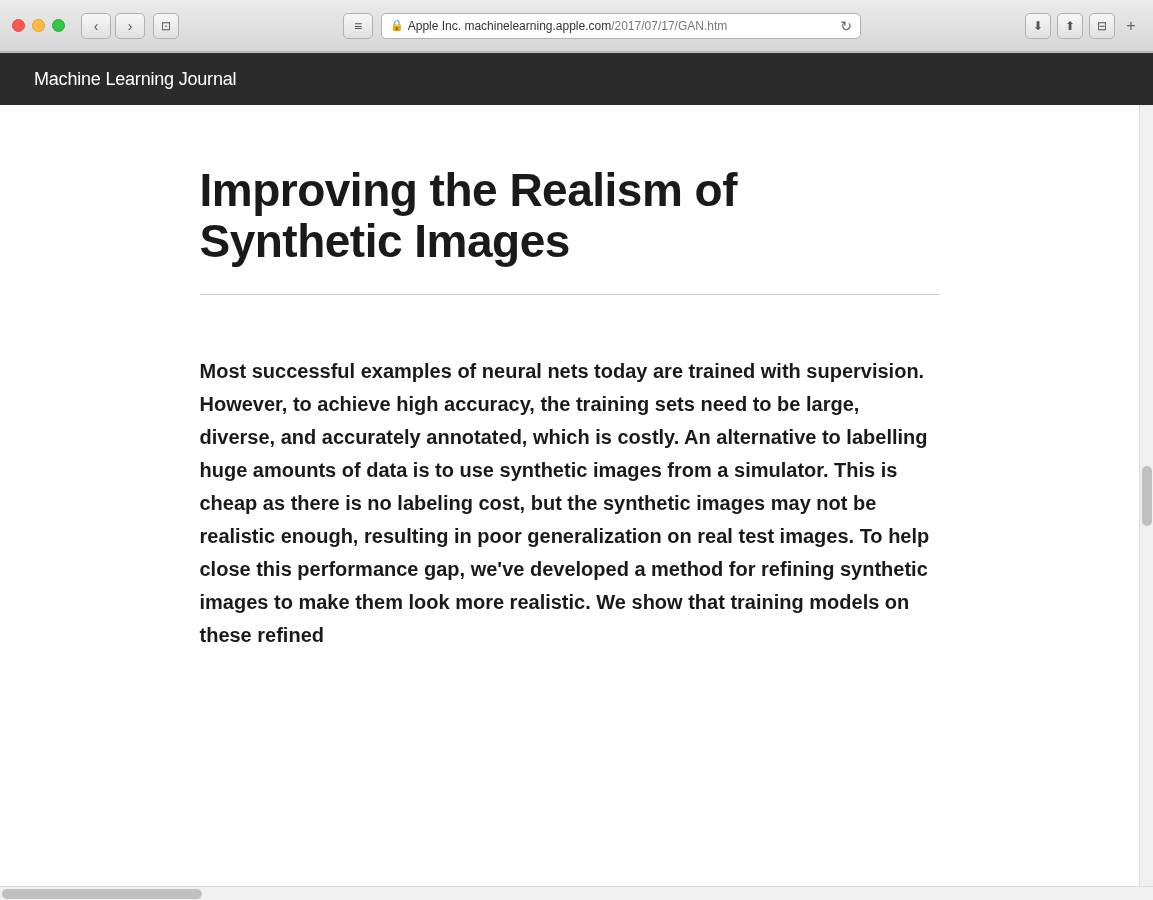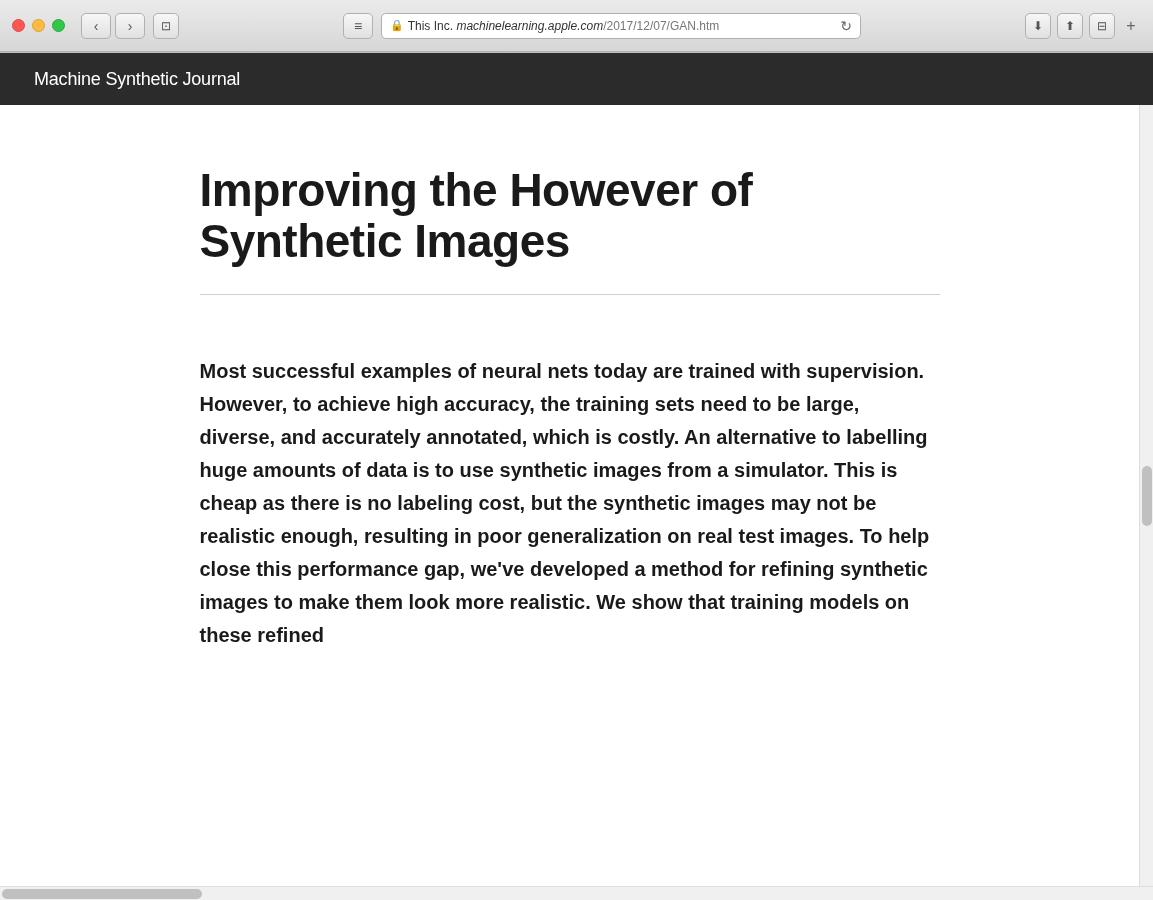--- a/index.html
+++ b/index.html
@@ -263,23 +263,23 @@
 
         <div style="display:flex; gap:4px;">
           <div class="nav-btn">
             <span>≡</span>
           </div>
         </div>
 
         <div class="address-bar">
           <span class="lock-icon">🔒</span>
           <span class="url-text">
-            <span>This Inc.</span>
+            <span>Apple Inc.</span>
             <span style="color:#888;"> </span>
-            <span style="color:#333;font-style:italic;">machinelearning.apple.com</span><span style="color:#777;">/2017/12/07/GAN.htm</span>
+            <span style="color:#333;">machinelearning.apple.com</span><span style="color:#777;">/2017/07/17/GAN.htm</span>
           </span>
           <span class="refresh-btn">↻</span>
         </div>
       </div>
 
       <div class="toolbar-right">
         <div class="window-btn">
           <span>⬇</span>
         </div>
         <div class="window-btn">
@@ -290,28 +290,28 @@
         </div>
         <div class="window-btn" style="width:20px;background:none;border:none;font-size:16px;color:#666;">
           <span>+</span>
         </div>
       </div>
     </div>
   </div>
 
   <div class="site-navbar">
     <span class="apple-logo"></span>
-    <span class="site-title">Machine Synthetic Journal</span>
+    <span class="site-title">Machine Learning Journal</span>
   </div>
 
   <div class="browser-body" style="flex:1; overflow:hidden;">
     <div class="main-content">
       <div class="article-wrapper">
 
-        <h1 class="article-title">Improving the However of Synthetic Images</h1>
+        <h1 class="article-title">Improving the Realism of Synthetic Images</h1>
 
 
         <hr class="divider">
 
         <p class="article-body">Most successful examples of neural nets today are trained with supervision. However, to achieve high accuracy, the training sets need to be large, diverse, and accurately annotated, which is costly. An alternative to labelling huge amounts of data is to use synthetic images from a simulator. This is cheap as there is no labeling cost, but the synthetic images may not be realistic enough, resulting in poor generalization on real test images. To help close this performance gap, we've developed a method for refining synthetic images to make them look more realistic. We show that training models on these refined</p>
 
       </div>
     </div>
 
     <div class="scrollbar" style="display:flex; flex-direction:column; padding:2px;">

